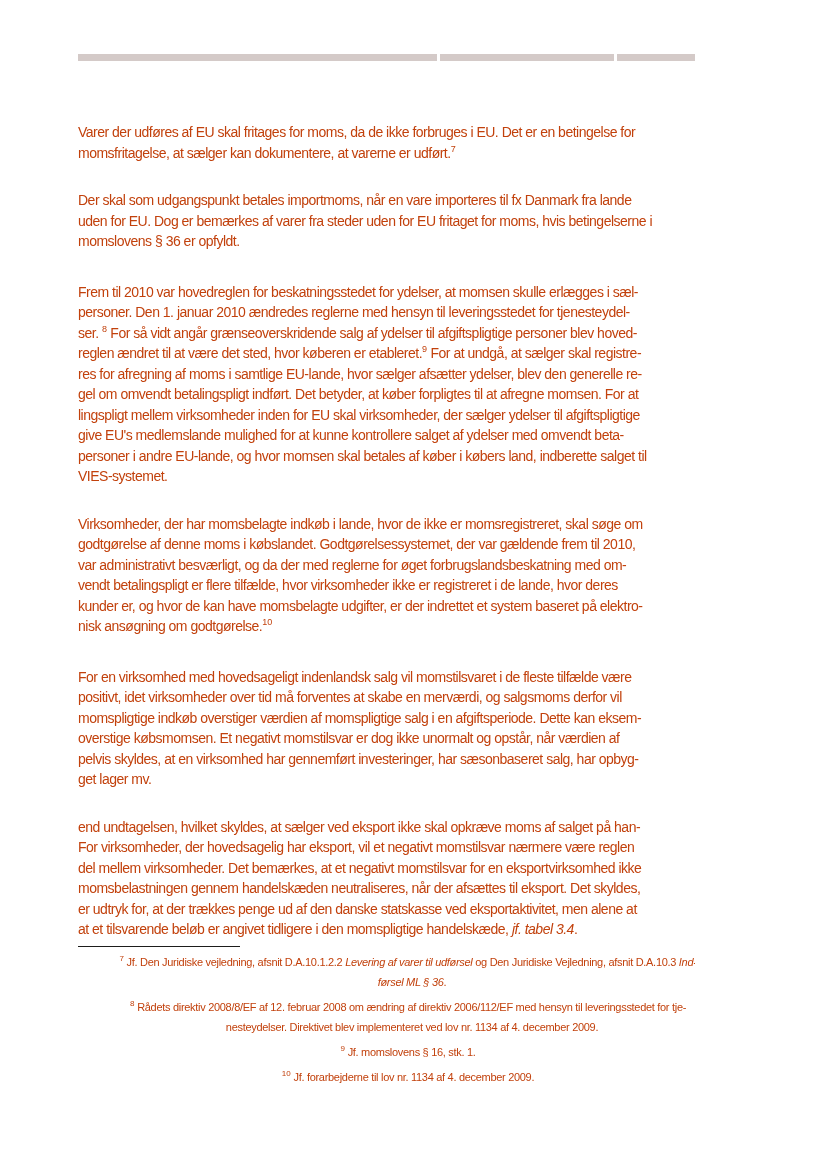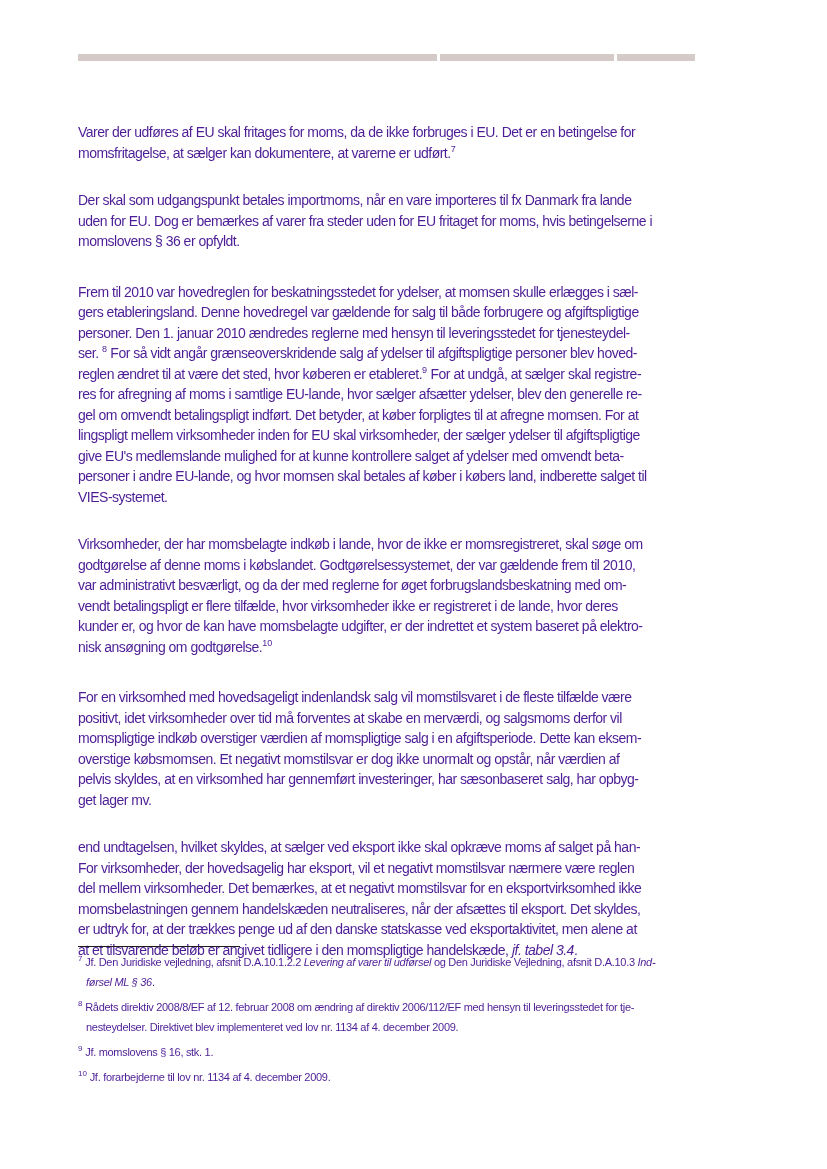--- a/index.html
+++ b/index.html
@@ -4,21 +4,21 @@
 <style>
   html, body { margin: 0; padding: 0; }
   body { background: #ffffff; }
   .page {
     position: relative;
     width: 695px;
     height: 1169px;
     background: #ffffff;
     overflow: hidden;
     font-family: "Liberation Sans", "DejaVu Sans", sans-serif;
-    color: #4c1d95;
+    color: #c2410c;
   }
 
   
   .top-bar {
     position: absolute;
     left: 78px;
     top: 54px;
     width: 709px;
     height: 7px;
     display: flex;
@@ -61,20 +61,21 @@
     width: 162px;
     height: 1px;
     background: #1d1d1b;
     margin-bottom: 2px;
   }
   .footnote {
     margin-top: 5px;
     font-size: 11px;
     line-height: 20px;
     letter-spacing: -0.3px;
+    text-align: center;
   }
   .fn-line { white-space: pre; }
   .fn-cont { padding-left: 8px; }
   sup.fn-marker {
     font-size: 8px;
     line-height: 0;
     letter-spacing: 0;
   }
 </style>
 </head>
@@ -93,21 +94,20 @@
         <div class="line"><span>Varer der udføres af EU skal fritages for moms, da de ikke forbruges i EU. Det er en betingelse for</span></div>
         <div class="line"><span>momsfritagelse, at sælger kan dokumentere, at varerne er udført.</span><sup class="body-sup">7</sup></div>
       </div>
       <div class="paragraph">
         <div class="line"><span>Der skal som udgangspunkt betales importmoms, når en vare importeres til fx Danmark fra lande</span></div>
         <div class="line"><span>uden for EU. Dog er bemærkes af varer fra steder uden for EU fritaget for moms, hvis betingelserne i</span></div>
         <div class="line"><span>momslovens § 36 er opfyldt.</span></div>
       </div>
       <div class="paragraph section-gap">
         <div class="line"><span>Frem til 2010 var hovedreglen for beskatningsstedet for ydelser, at momsen skulle erlægges i sæl-</span></div>
-        <div class="line"><span>gers etableringsland. Denne hovedregel var gældende for salg til både forbrugere og afgiftspligtige</span></div>
         <div class="line"><span>personer. Den 1. januar 2010 ændredes reglerne med hensyn til leveringsstedet for tjenesteydel-</span></div>
         <div class="line"><span>ser. </span><sup class="body-sup">8</sup><span> For så vidt angår grænseoverskridende salg af ydelser til afgiftspligtige personer blev hoved-</span></div>
         <div class="line"><span>reglen ændret til at være det sted, hvor køberen er etableret.</span><sup class="body-sup">9</sup><span> For at undgå, at sælger skal registre-</span></div>
         <div class="line"><span>res for afregning af moms i samtlige EU-lande, hvor sælger afsætter ydelser, blev den generelle re-</span></div>
         <div class="line"><span>gel om omvendt betalingspligt indført. Det betyder, at køber forpligtes til at afregne momsen. For at</span></div>
         <div class="line"><span>lingspligt mellem virksomheder inden for EU skal virksomheder, der sælger ydelser til afgiftspligtige</span></div>
         <div class="line"><span>give EU's medlemslande mulighed for at kunne kontrollere salget af ydelser med omvendt beta-</span></div>
         <div class="line"><span>personer i andre EU-lande, og hvor momsen skal betales af køber i købers land, indberette salget til</span></div>
         <div class="line"><span>VIES-systemet.</span></div>
       </div>

